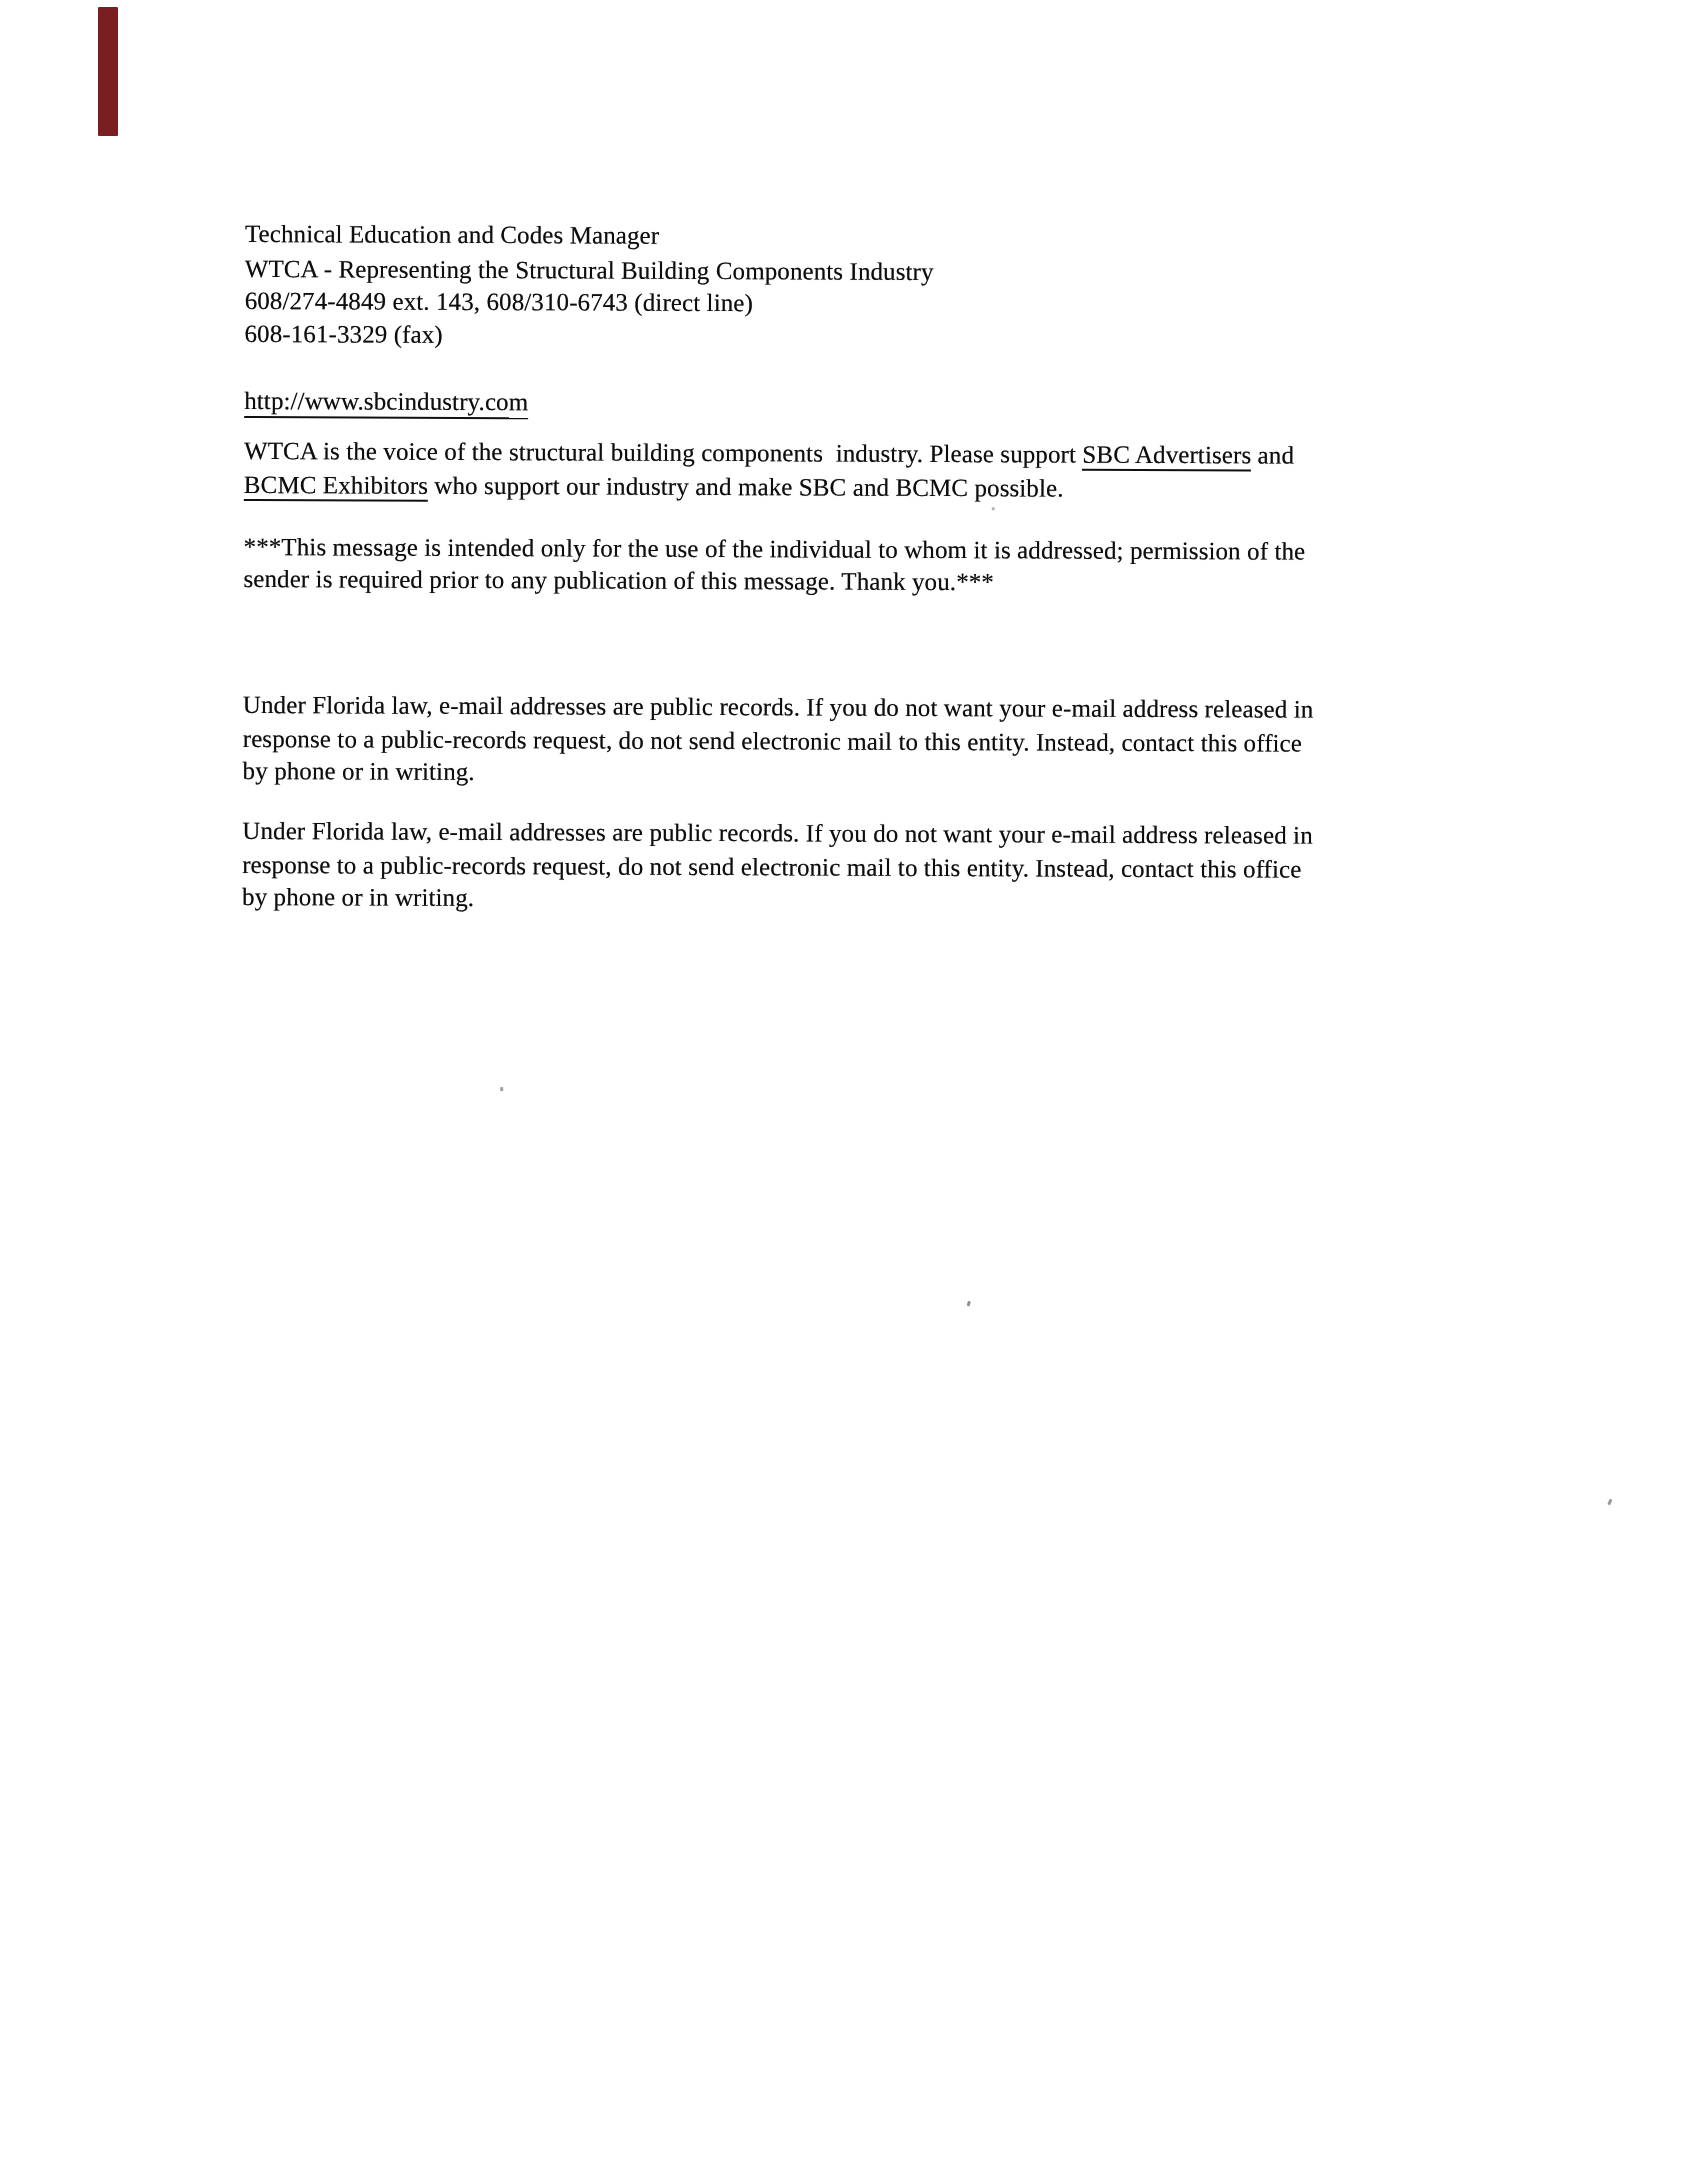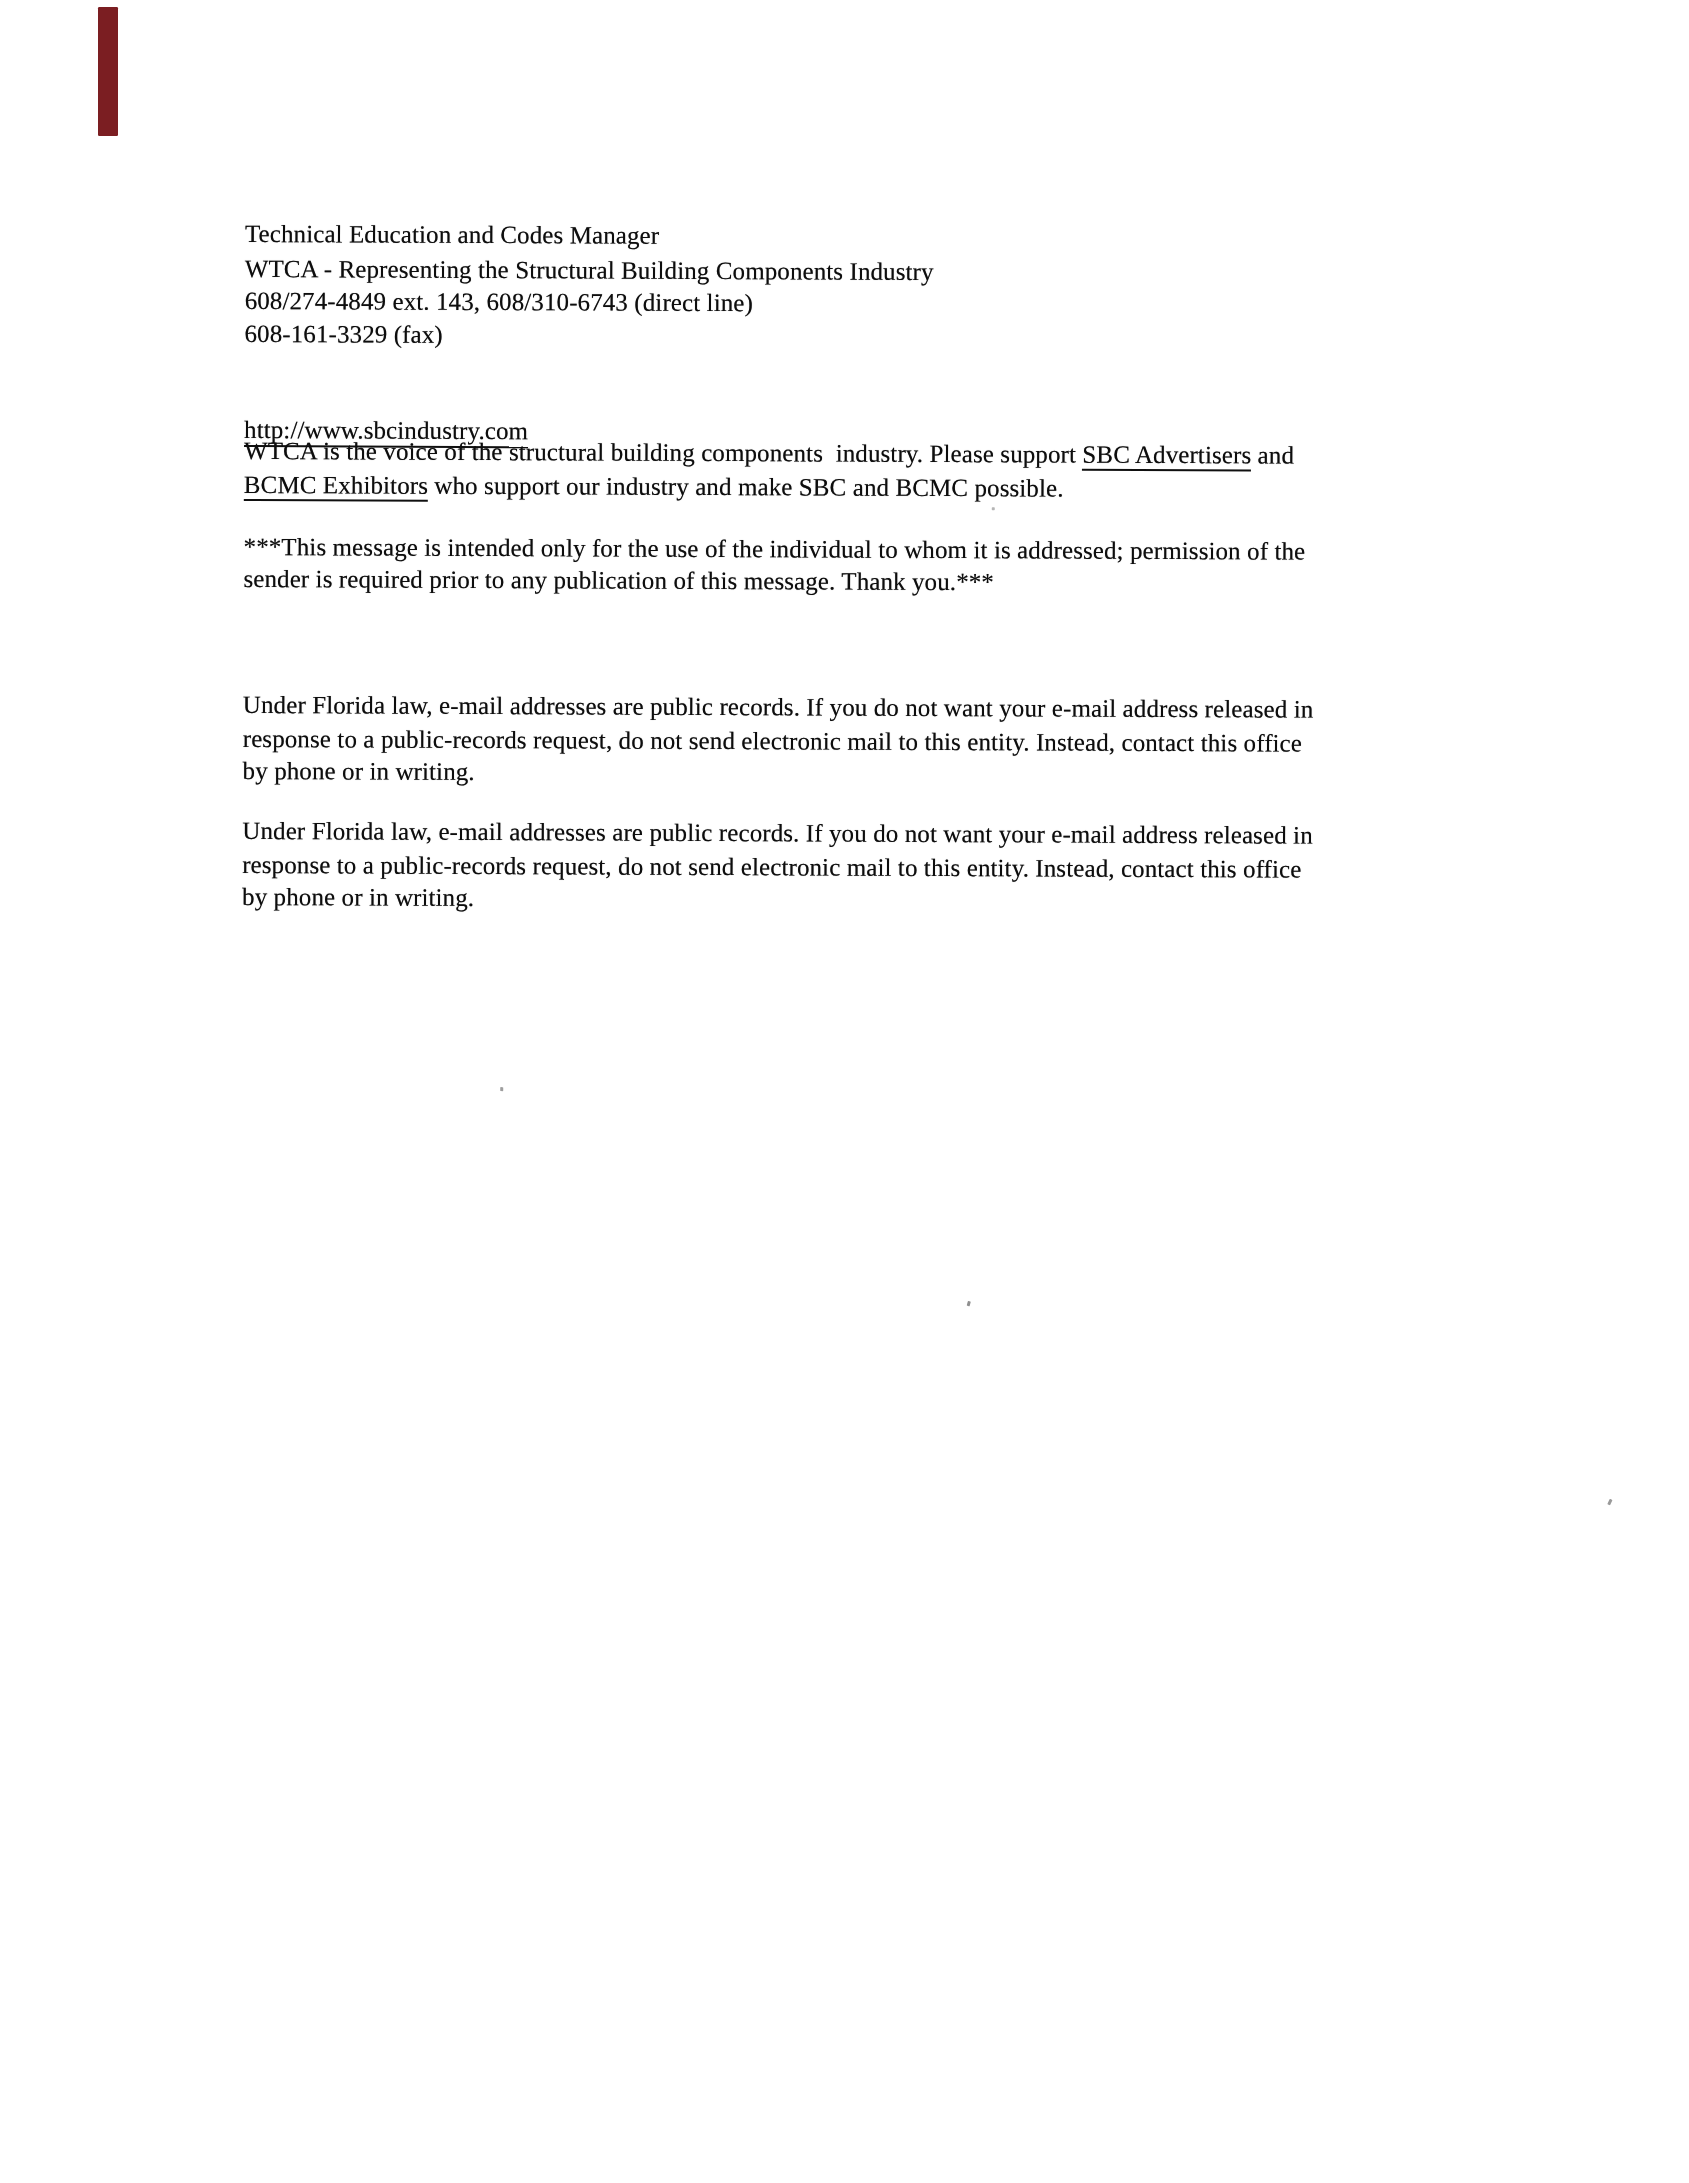--- a/index.html
+++ b/index.html
@@ -69,21 +69,21 @@
 
   <div class="red-streak"></div>
 
   <div class="content">
 
     <div class="line" style="top:219px;">Technical Education and Codes Manager</div>
     <div class="line" style="top:254px;">WTCA - Representing the Structural Building Components Industry</div>
     <div class="line" style="top:286px;">608/274-4849 ext. 143, 608/310-6743 (direct line)</div>
     <div class="line" style="top:319px;">608-161-3329 (fax)</div>
 
-    <div class="line" style="top:415px;"><span class="ul">http://www.sbcindustry.com</span></div>
+    <div class="line" style="top:386px;"><span class="ul">http://www.sbcindustry.com</span></div>
 
     <div class="line" style="top:436px;"><span>WTCA is the voice of the structural building components  industry. Please support </span><span class="ul-thin">SBC Advertisers</span><span> and</span></div>
 
     <div class="line" style="top:470px;"><span class="ul-thin">BCMC Exhibitors</span><span> who support our industry and make SBC and BCMC possible.</span></div>
 
     <div class="line" style="top:532px;">***This message is intended only for the use of the individual to whom it is addressed; permission of the</div>
     <div class="line" style="top:564px;">sender is required prior to any publication of this message. Thank you.***</div>
 
     <div class="line" style="top:690px;">Under Florida law, e-mail addresses are public records. If you do not want your e-mail address released in</div>
     <div class="line" style="top:724px;">response to a public-records request, do not send electronic mail to this entity. Instead, contact this office</div>

